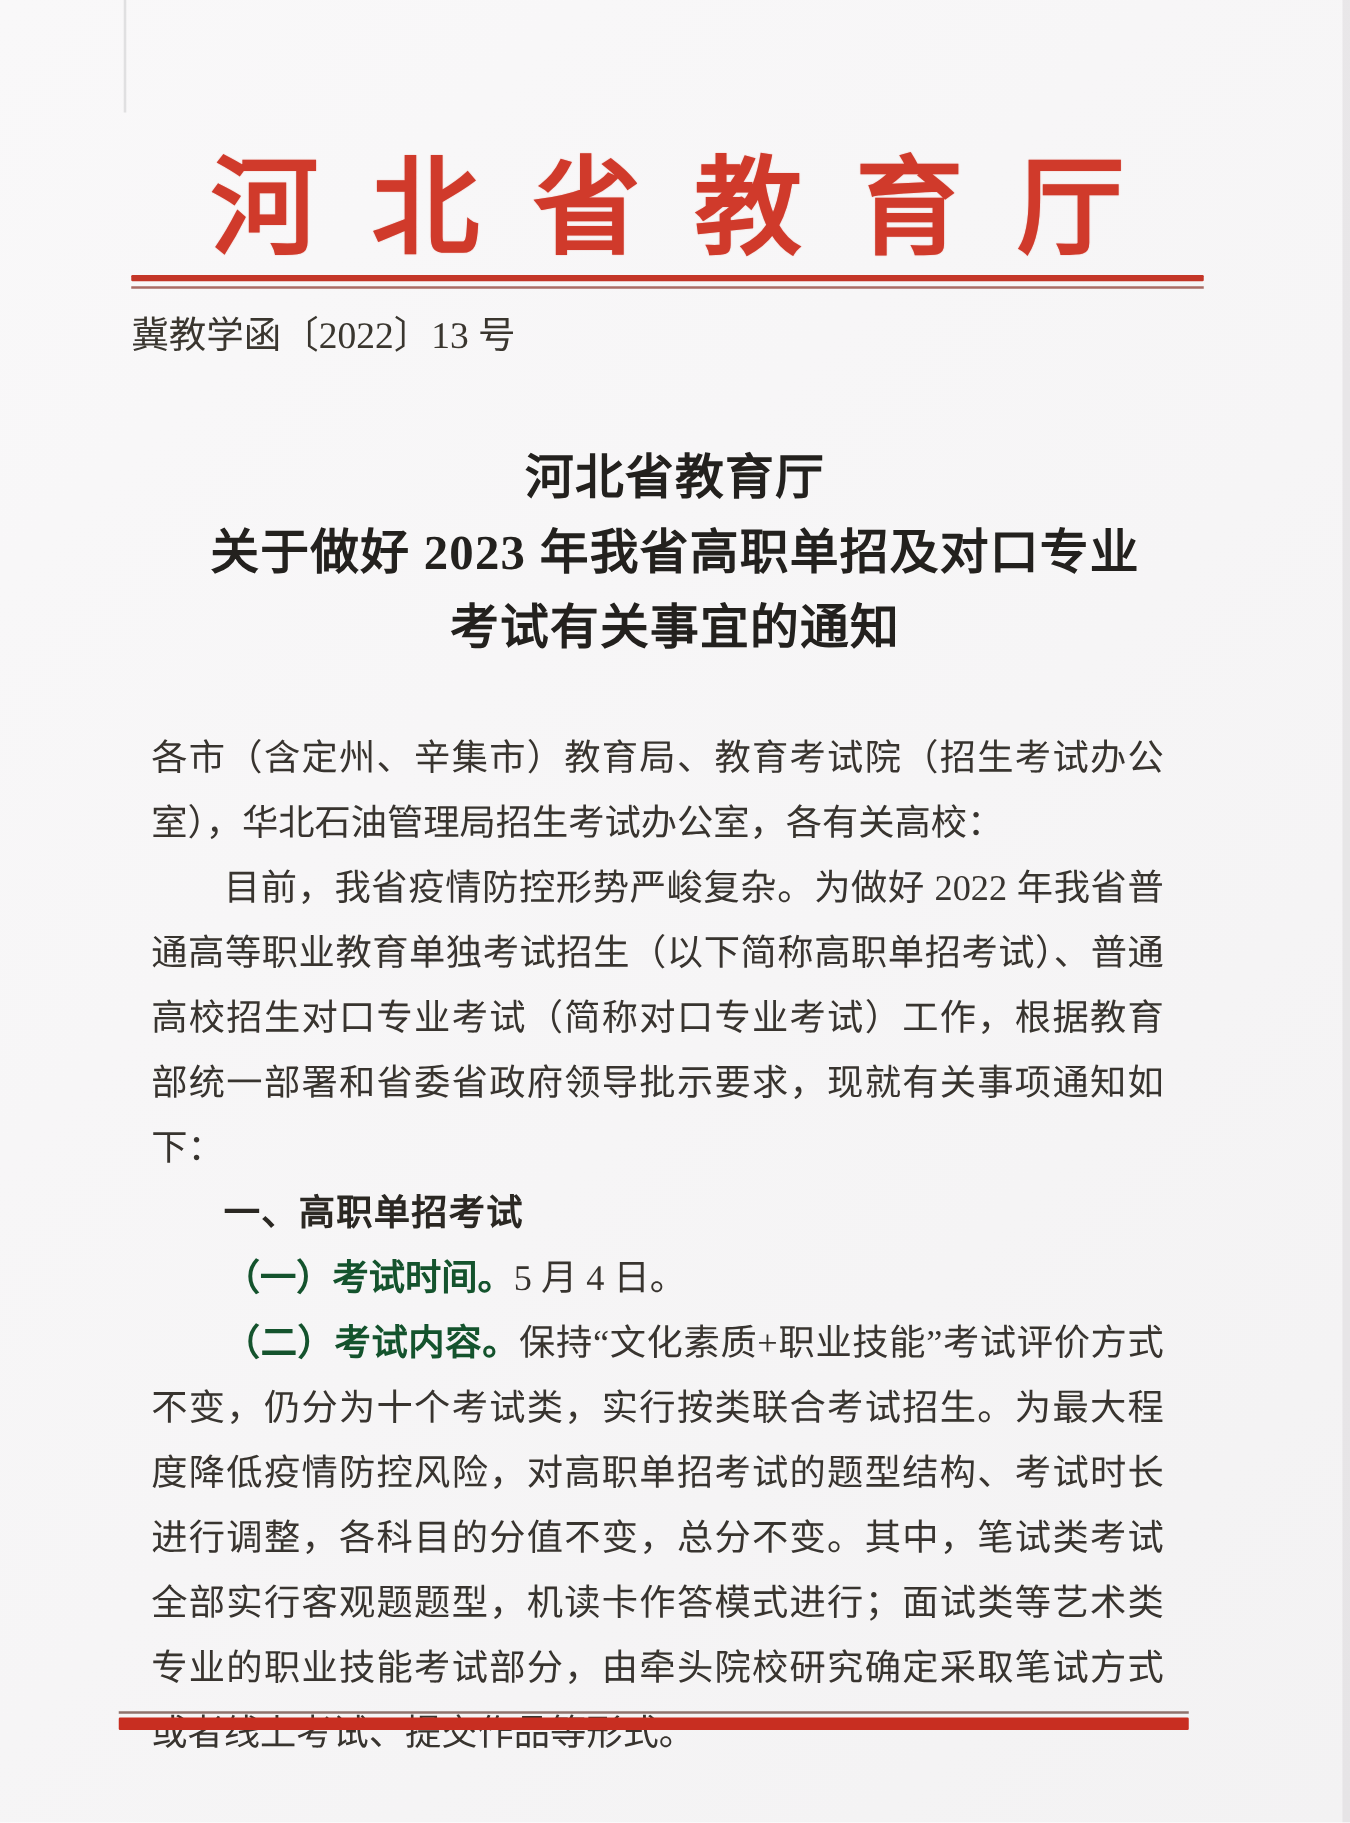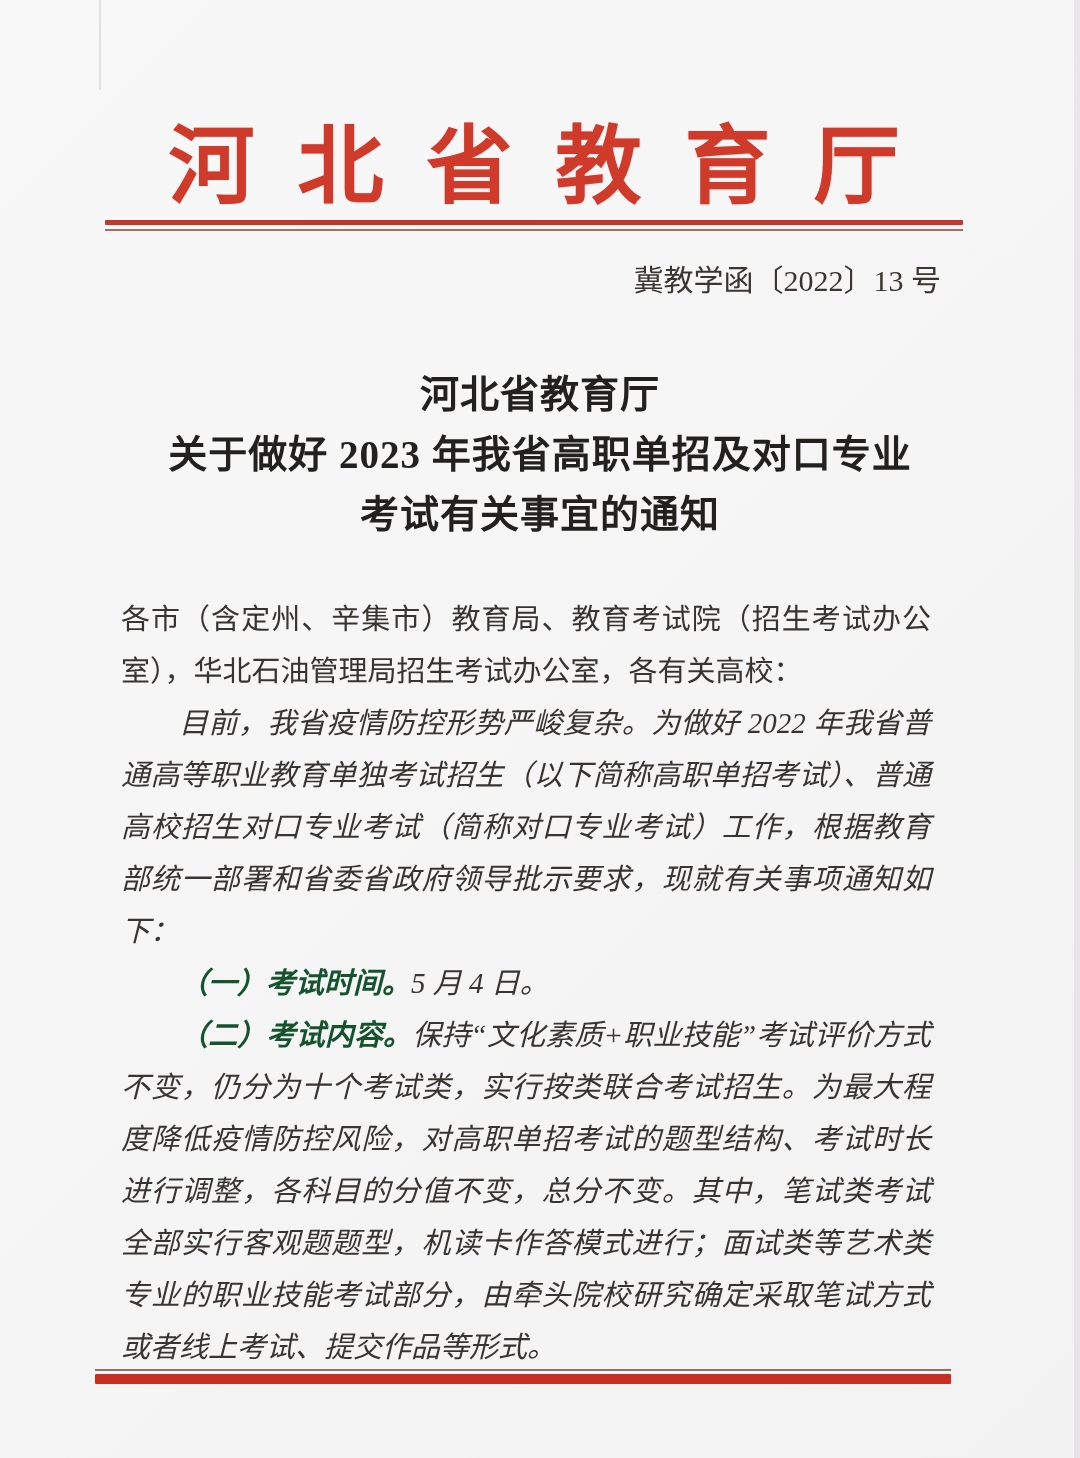--- a/index.html
+++ b/index.html
@@ -48,23 +48,23 @@
     border-radius: 1px;
   }
   .divider-thin-line {
     height: 2px;
     margin-top: 4px;
     background: #9b544b;
     opacity: 0.85;
   }
 
   .doc-number {
-    margin-top: 32px;
+    margin-top: 20px;
     padding-right: 22px;
-    text-align: right;
+    text-align: left;
     font-size: 30px;
     line-height: 36px;
     color: #3a362f;
   }
 
   
   .document-title {
     margin-top: 66px;
     text-align: center;
     font-size: 39px;
@@ -79,21 +79,21 @@
     width: 810px;
     margin: 48px 0 0 121px;
     font-size: 29px;
     line-height: 52px;
     color: #38342f;
     text-align: justify;
   }
 
   .document-body p { text-align: justify; }
 
-  .indent { text-indent: 2em; font-style: italic; }
+  .indent { text-indent: 2em; }
 
   .section-heading {
     text-indent: 2em;
     font-family: "Liberation Sans", "DejaVu Sans", sans-serif;
     font-weight: bold;
     color: #2b2823;
     letter-spacing: 1px;
   }
 
   .item-lead {
@@ -161,20 +161,21 @@
     <div>河北省教育厅</div>
     <div>关于做好 2023 年我省高职单招及对口专业</div>
     <div>考试有关事宜的通知</div>
   </div>
 
   <div class="document-body">
     <p class="salutation">各市（含定州、辛集市）教育局、教育考试院（招生考试办公室），华北石油管理局招生考试办公室，各有关高校：</p>
 
     <p class="indent">目前，我省疫情防控形势严峻复杂。为做好 2022 年我省普通高等职业教育单独考试招生（以下简称高职单招考试）、普通高校招生对口专业考试（简称对口专业考试）工作，根据教育部统一部署和省委省政府领导批示要求，现就有关事项通知如下：</p>
 
+    <p class="section-heading">一、高职单招考试</p>
 
     <p class="indent">
       <span class="item-lead">（一）考试时间。</span><span>5 月 4 日。</span>
     </p>
 
     <p class="indent">
       <span class="item-lead">（二）考试内容。</span><span>保持“文化素质+职业技能”考试评价方式不变，仍分为十个考试类，实行按类联合考试招生。为最大程度降低疫情防控风险，对高职单招考试的题型结构、考试时长进行调整，各科目的分值不变，总分不变。其中，笔试类考试全部实行客观题题型，机读卡作答模式进行；面试类等艺术类专业的职业技能考试部分，由牵头院校研究确定采取笔试方式或者线上考试、提交作品等形式。</span>
     </p>
   </div>
 

